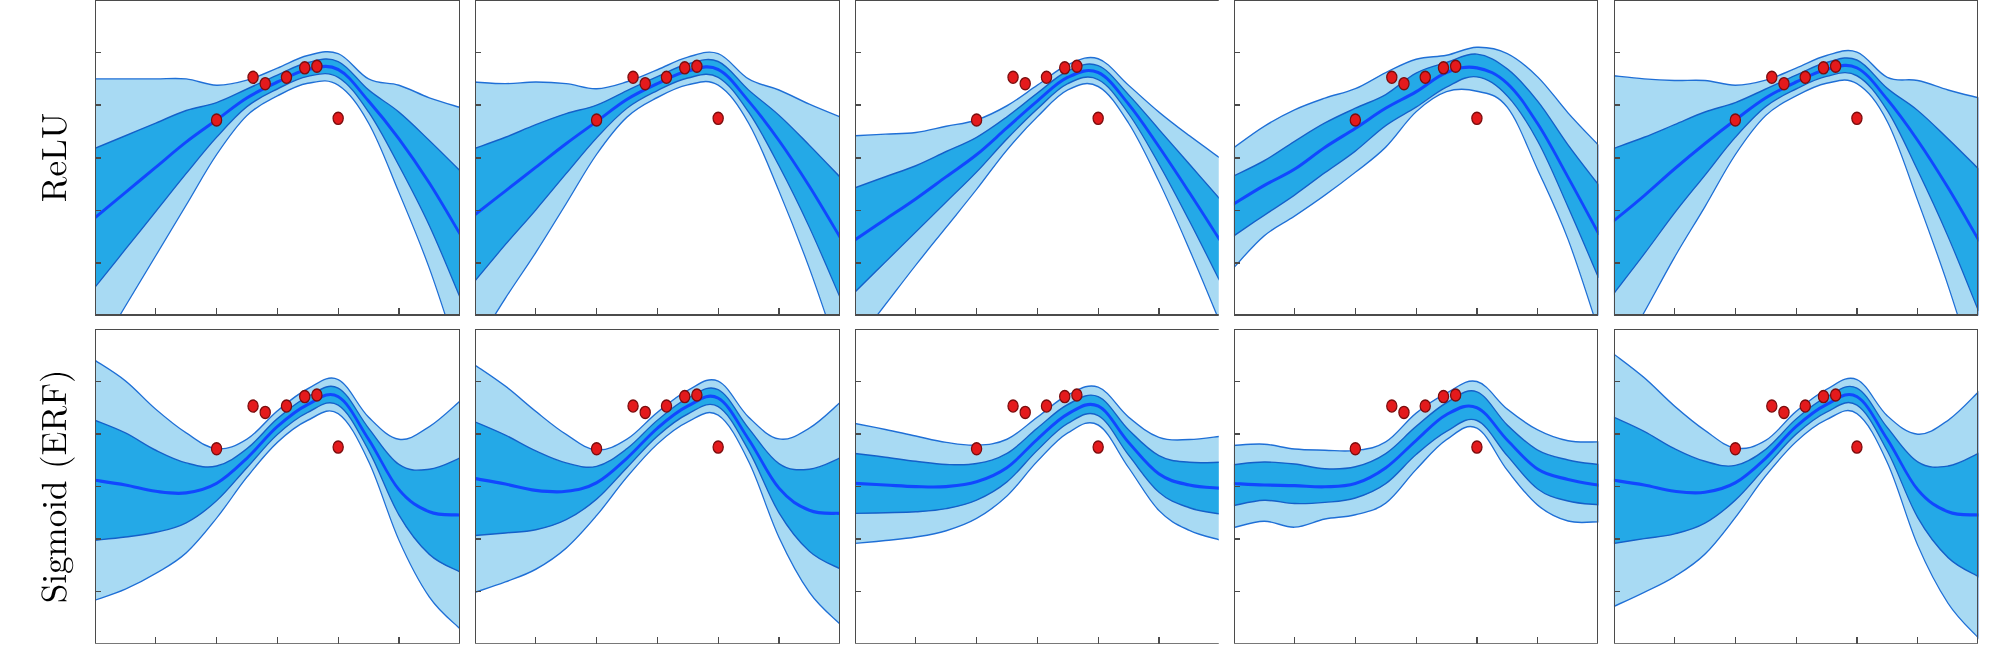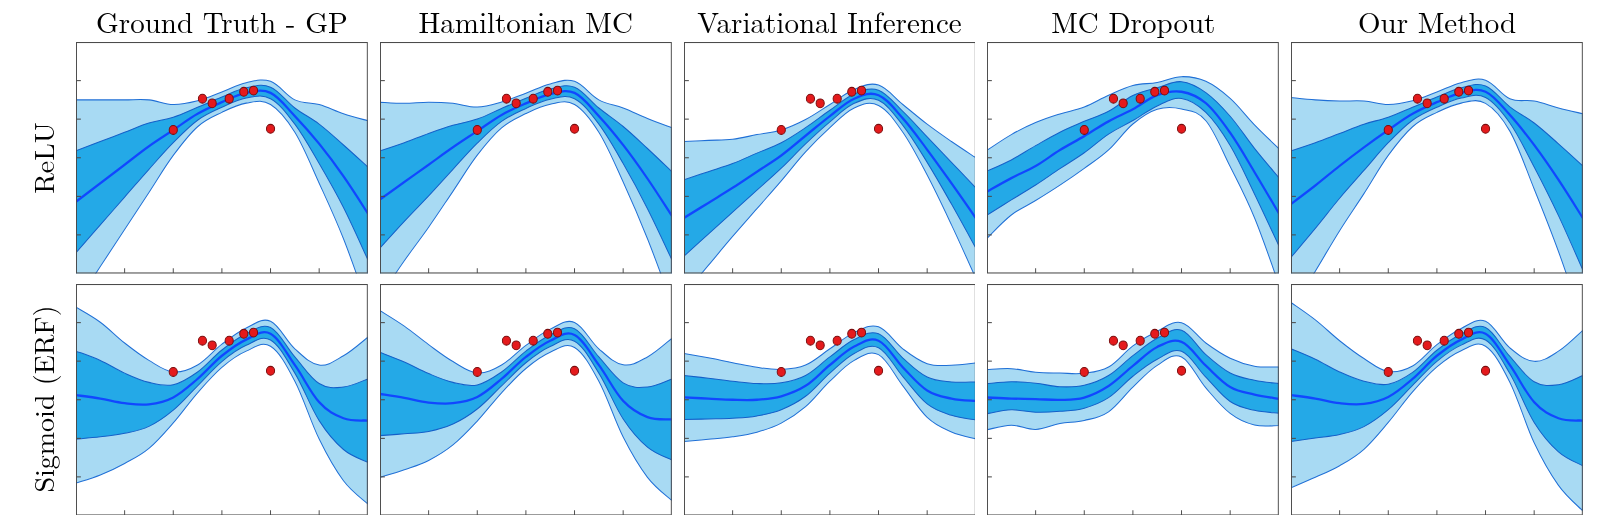--- a/index.html
+++ b/index.html
@@ -99,28 +99,20 @@
     fill: #e41a1c;
     stroke: #7a0d0e;
     stroke-width: 1;
   }
 </style>
 </head>
 <body>
 
 <div class="figure">
   <div class="grid">
-    <div class="col-titles">
-      <div></div>
-      <div class="col-title">Ground Truth - GP</div>
-      <div class="col-title">Hamiltonian MC</div>
-      <div class="col-title">Variational Inference</div>
-      <div class="col-title">MC Dropout</div>
-      <div class="col-title">Our Method</div>
-    </div>
     <div class="rows">
       <div class="row">
         <div class="row-label-cell">
           <div class="row-label">ReLU</div>
         </div>
         <div class="panel" id="panel-0-0">
             <svg viewBox="0 0 300 220" preserveAspectRatio="none">
               <defs>
                 <clipPath id="clip-0-0">
                   <rect x="0" y="0" width="300" height="220"></rect>

